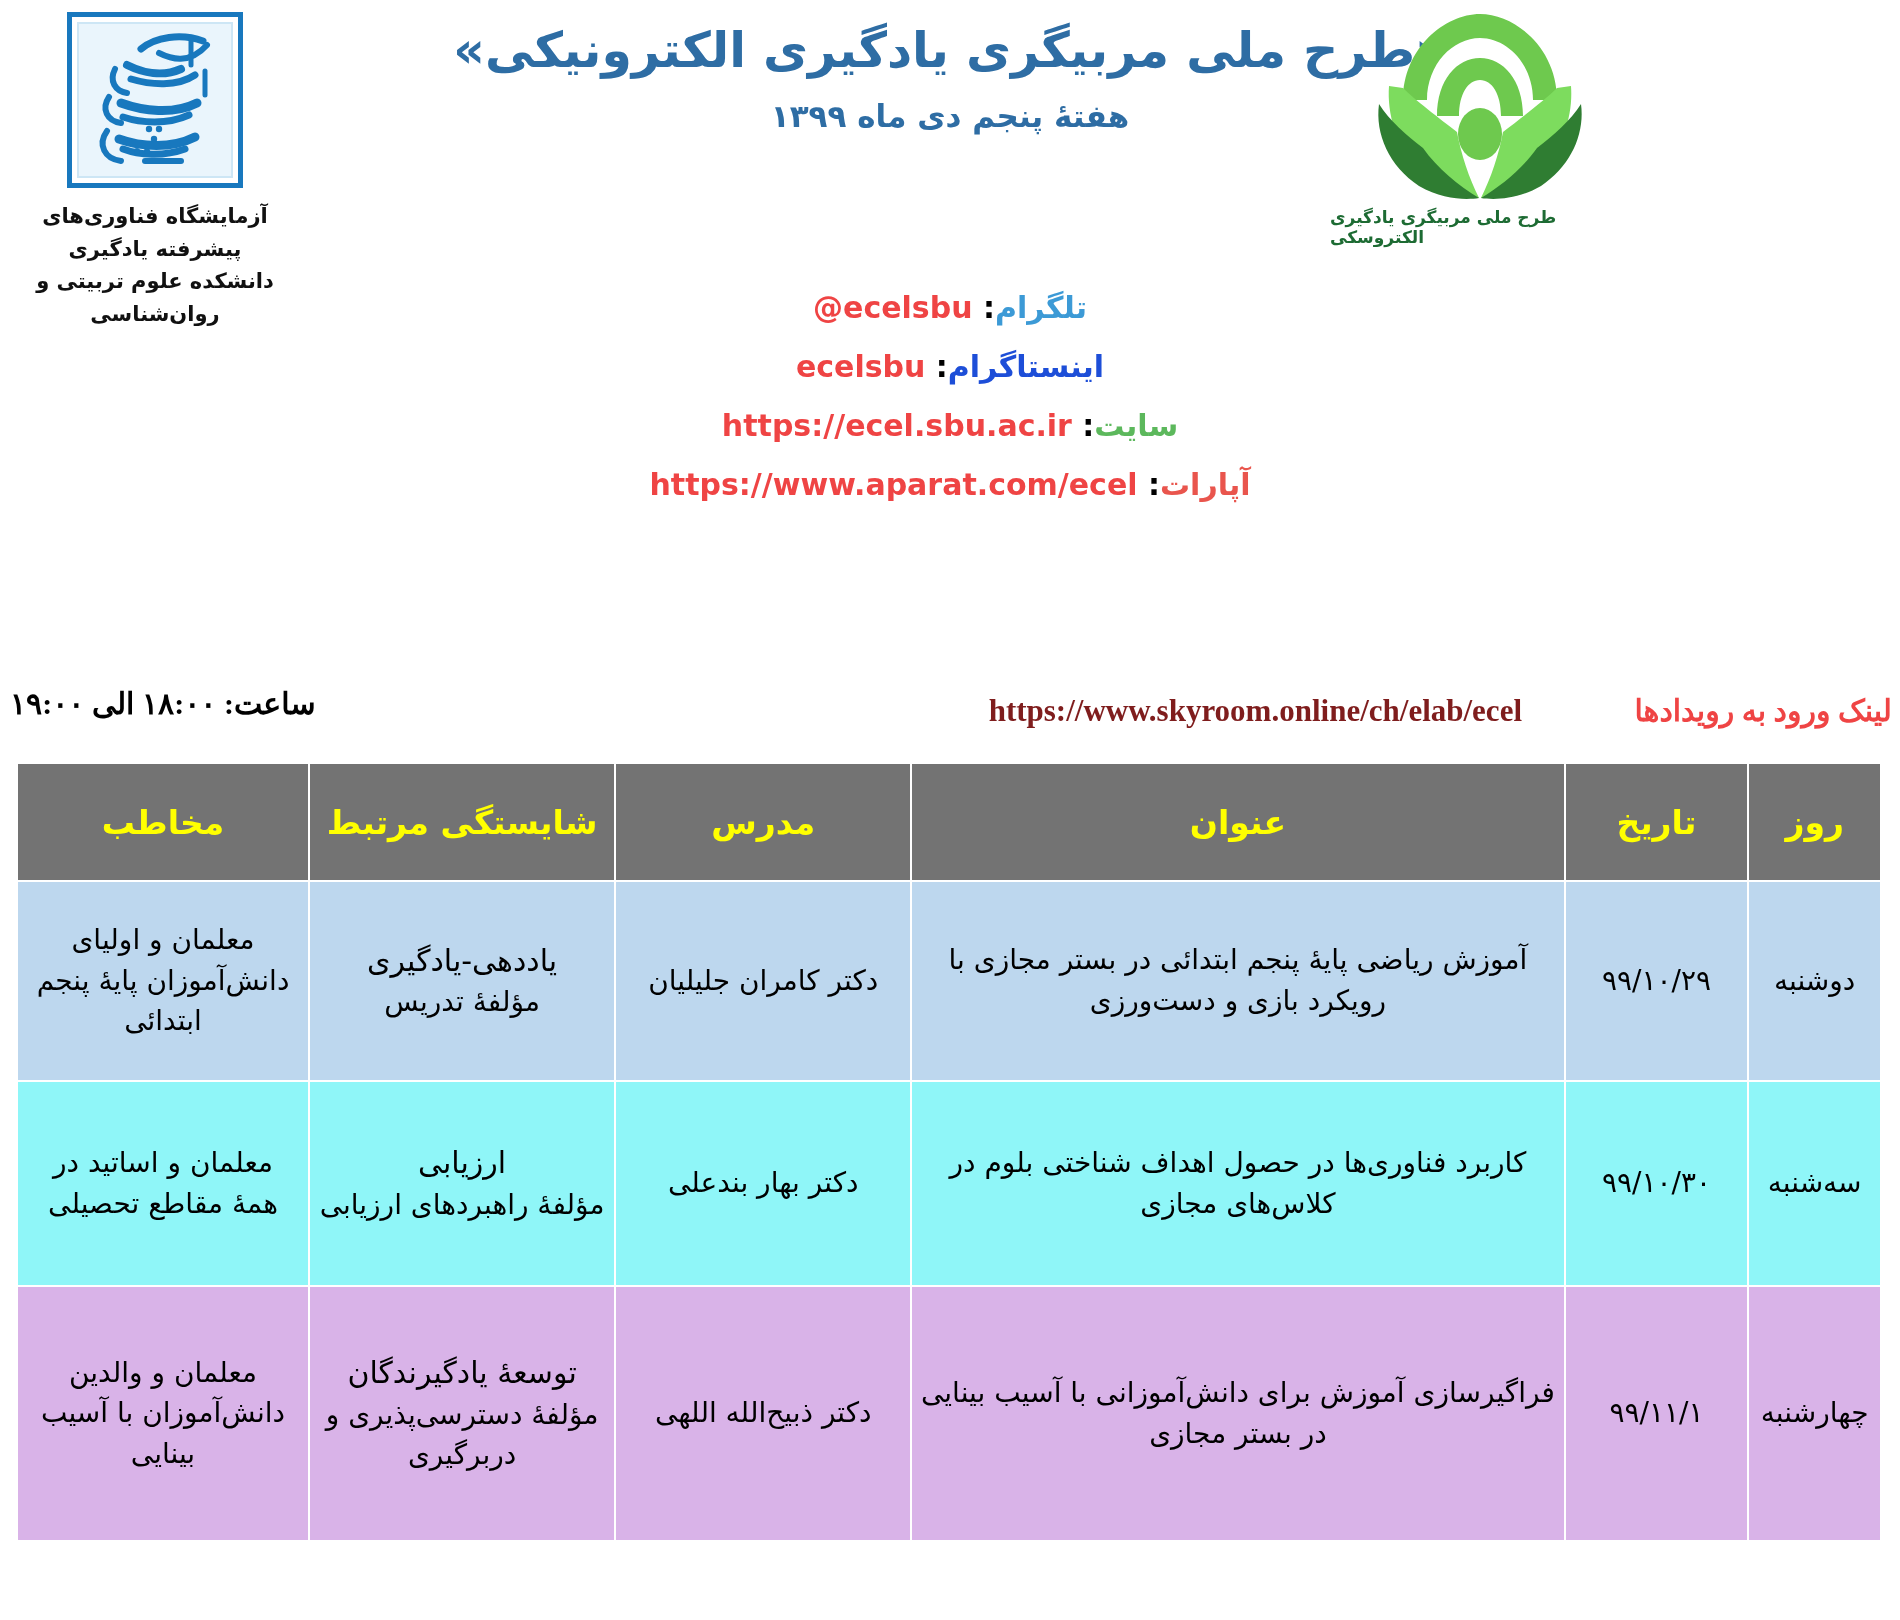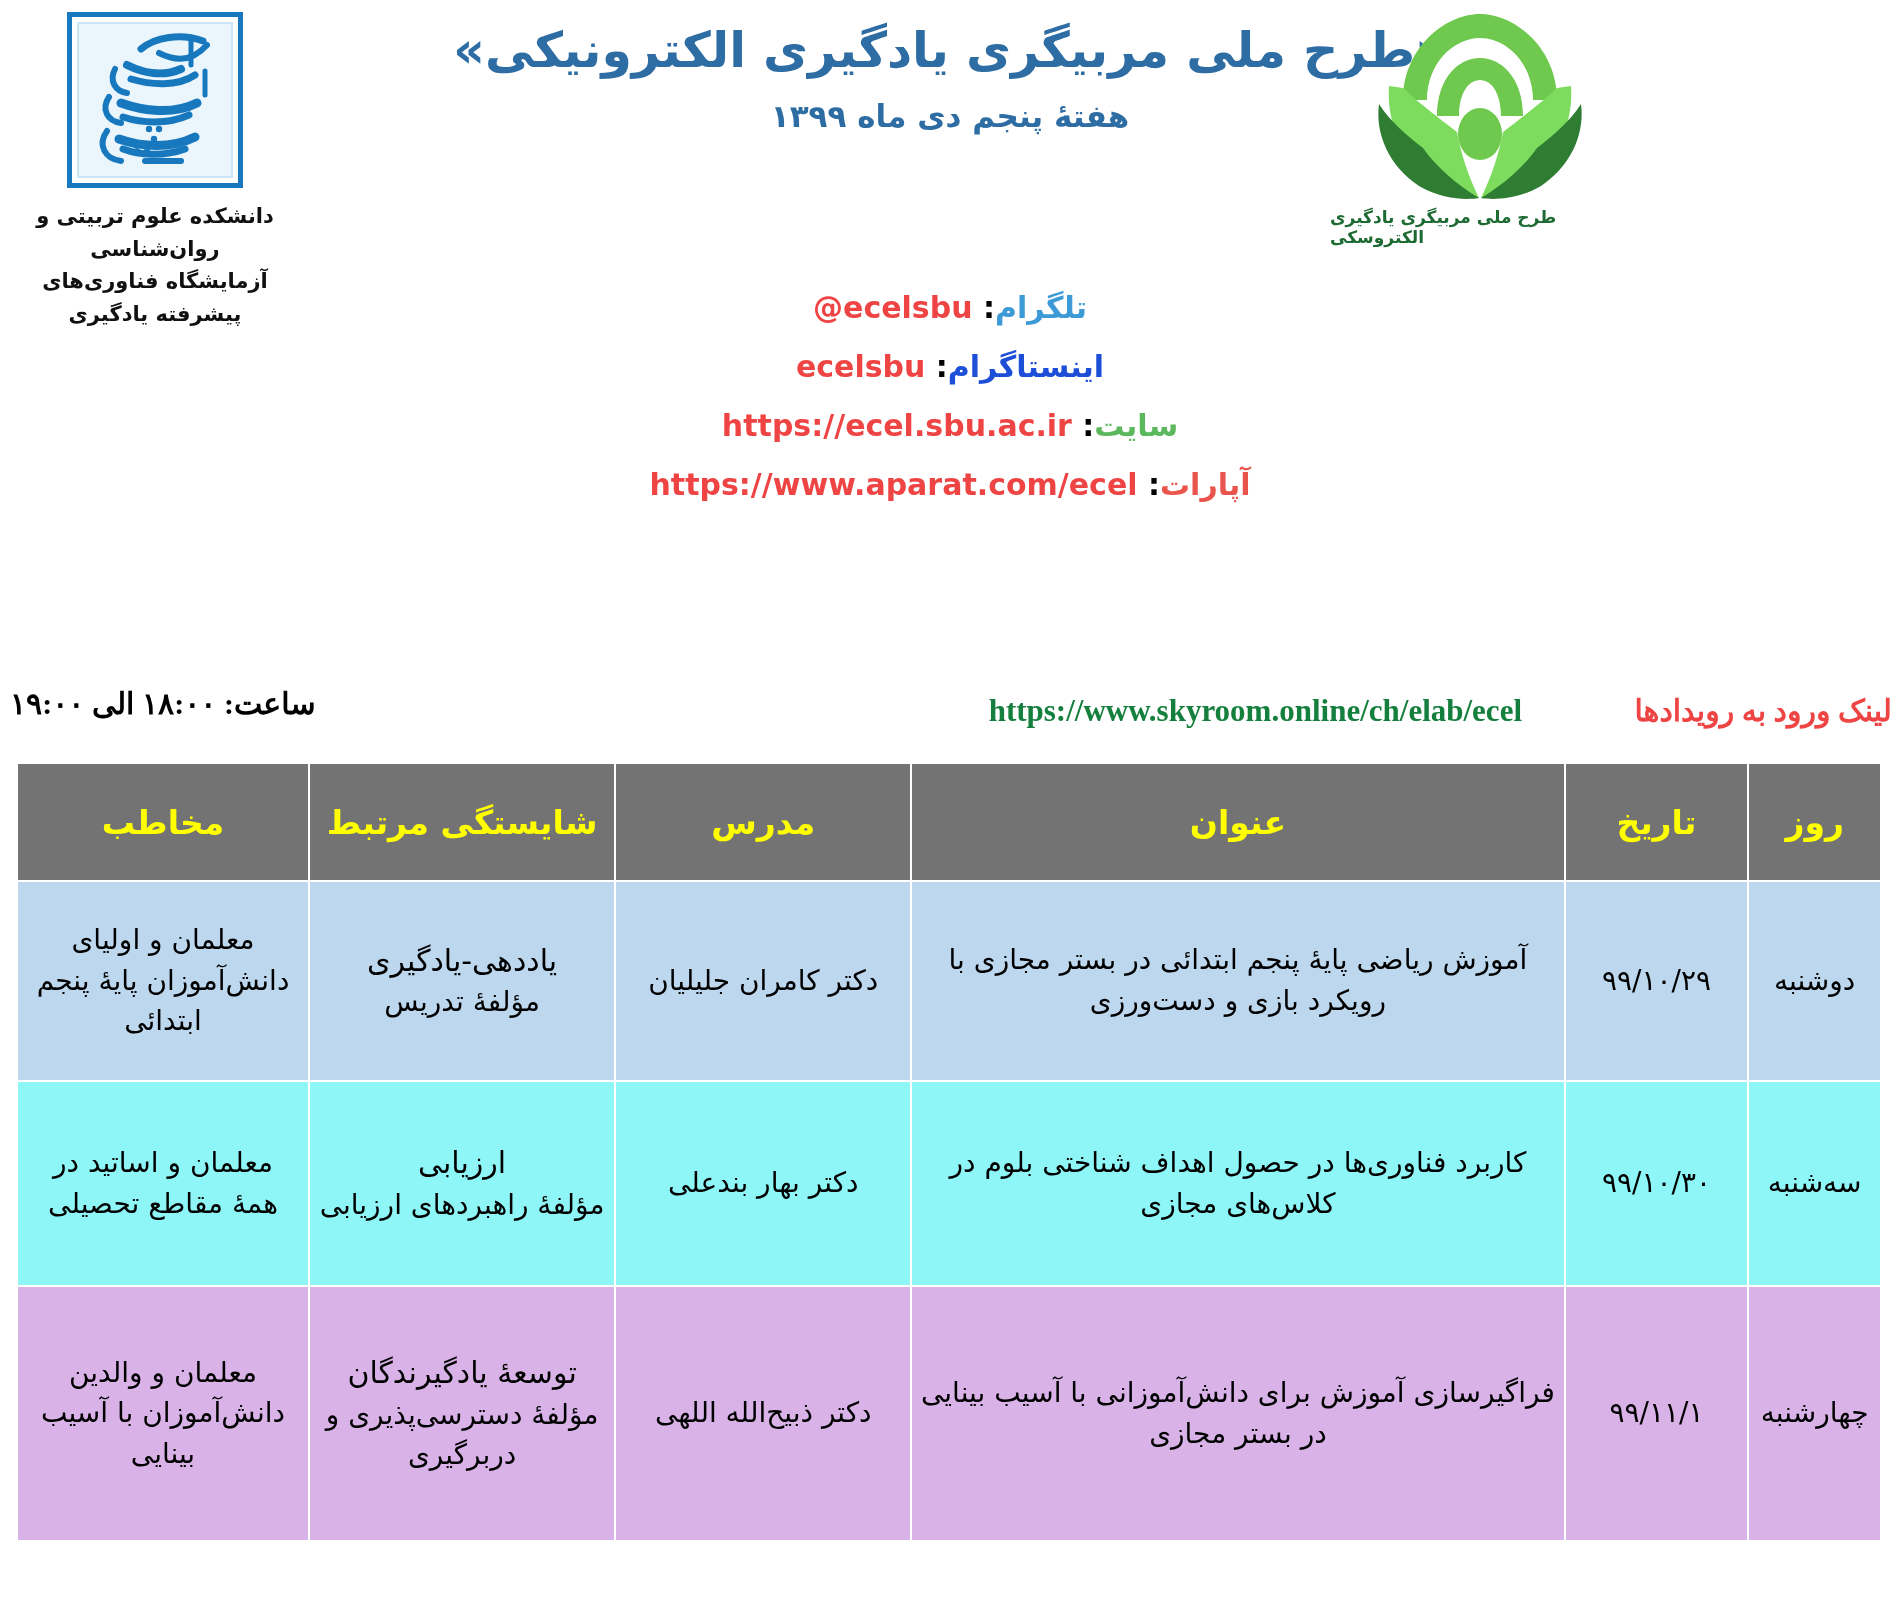--- a/index.html
+++ b/index.html
@@ -76,21 +76,21 @@
     direction:rtl;
   }
   .linkbar-label{
     position:absolute;right:8px;top:0;
     font-size:30px;font-weight:bold;color:#ef4444;
     font-family:"Liberation Serif","DejaVu Serif",serif;
     margin-left:35px;
   }
   .linkbar-url{
     position:absolute;right:378px;top:0;
-    font-size:31px;font-weight:bold;color:#15803d;
+    font-size:31px;font-weight:bold;color:#7f1d1d;
     direction:ltr;
     font-family:"Liberation Serif","DejaVu Serif",serif;
   }
   .linkbar-time{
     position:absolute;left:10px;top:-6px;
     font-size:30px;font-weight:bold;color:#000;
     direction:rtl;text-align:left;line-height:1.15;
     font-family:"Liberation Serif","DejaVu Serif",serif;
   }
 
@@ -157,22 +157,22 @@
           </g>
           <circle cx="64" cy="104" r="3.2" fill="#1878be"></circle>
           <circle cx="74" cy="104" r="3.2" fill="#1878be"></circle>
           <circle cx="69" cy="114" r="3.2" fill="#1878be"></circle>
           <circle cx="52" cy="126" r="3" fill="#1878be"></circle>
           <circle cx="62" cy="126" r="3" fill="#1878be"></circle>
         </svg>
       </div>
     </div>
     <div class="sbu-caption">
+      <div>آزمایشگاه فناوری‌های پیشرفته یادگیری</div>
       <div>دانشکده علوم تربیتی و روان‌شناسی</div>
-      <div>آزمایشگاه فناوری‌های پیشرفته یادگیری</div>
     </div>
   </div>
 
   <div class="title-block">
     <div class="poster-title">«طرح ملی مربیگری یادگیری الکترونیکی»</div>
     <div class="poster-subtitle">هفتهٔ پنجم دی ماه ۱۳۹۹</div>
   </div>
 
   <div class="ecel-logo-block">
     <div class="ecel-mark">

